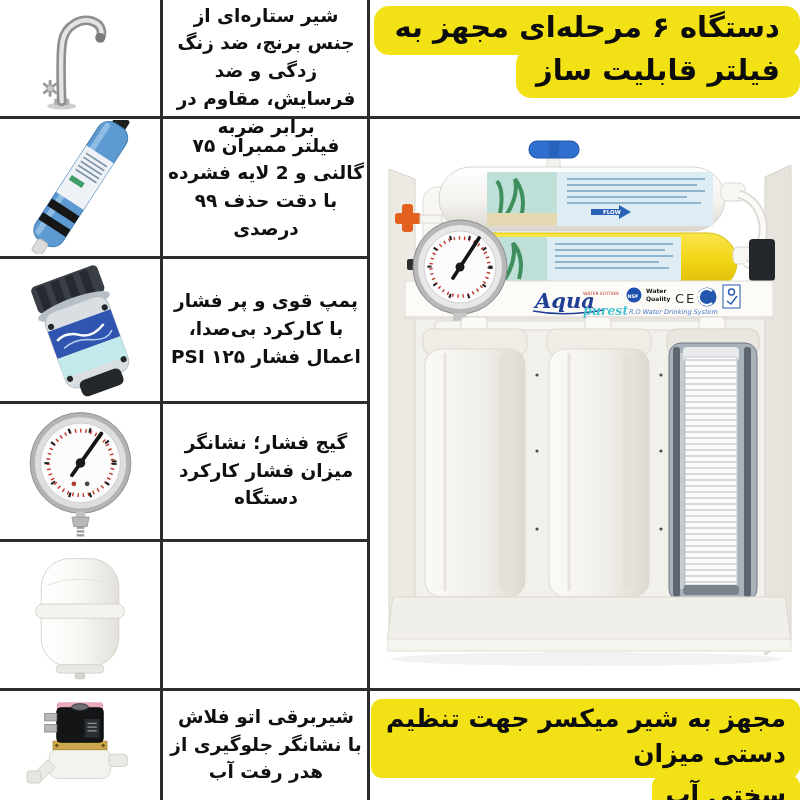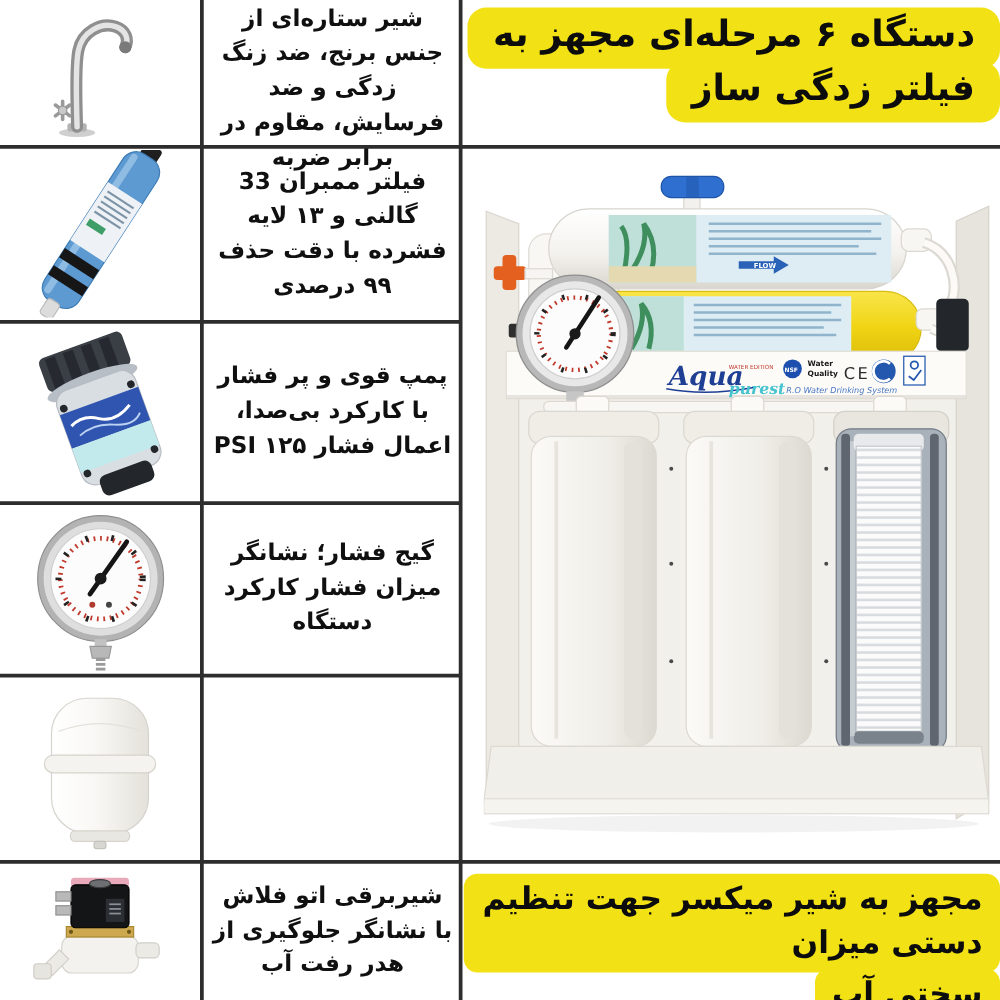--- a/index.html
+++ b/index.html
@@ -19,21 +19,21 @@
   svg text{font-family:"DejaVu Sans",sans-serif;}
   svg .script{font-family:"DejaVu Serif",serif;font-style:italic;font-weight:bold;}
 </style>
 </head>
 <body>
 
 <div class="stage">
 
   <div class="banner" style="top:6px;">
     <div><span class="pill">دستگاه ۶ مرحله‌ای مجهز به</span></div>
-    <div class="l2"><span class="pill">فیلتر زدگی ساز</span></div>
+    <div class="l2"><span class="pill">فیلتر قابلیت ساز</span></div>
   </div>
 
   <div class="cell-img" style="top:0;height:116px;">
     <svg width="148" height="108" viewBox="0 0 150 112">
       <ellipse cx="56" cy="106" rx="15" ry="3.5" fill="#cfcfcf"></ellipse>
       <rect x="48" y="98" width="16" height="7" rx="2" fill="#b3b3b3"></rect>
       <path d="M56 101 C55 70 55 48 57 38 C60 22 76 14 88 18 C97 21 99 29 96 35" fill="none" stroke="#8f8f8f" stroke-width="10" stroke-linecap="round"></path>
       <path d="M56 101 C55 70 55 48 57 38 C60 22 76 14 88 18 C97 21 99 29 96 35" fill="none" stroke="#e4e4e4" stroke-width="4.5" stroke-linecap="round"></path>
       <circle cx="96" cy="35" r="5" fill="#7a7a7a"></circle>
       <g stroke="#9a9a9a" stroke-width="3" stroke-linecap="round">
@@ -149,21 +149,21 @@
       <rect x="80" y="28" width="16" height="20" fill="#2b2e33"></rect>
       <g fill="#8b9097">
           <rect x="83" y="32" width="10" height="1.5"></rect>
           <rect x="83" y="36" width="10" height="1.5"></rect>
           <rect x="83" y="40" width="10" height="1.5"></rect>
         </g>
     </svg>
   </div>
 
   <div class="cell-txt" style="top:13px;height:116px;">شیر ستاره‌ای از جنس برنج، ضد زنگ زدگی و ضد فرسایش، مقاوم در برابر ضربه</div>
-  <div class="cell-txt" style="top:119px;height:136px;">فیلتر ممبران 33 گالنی و ۱۳ لایه فشرده با دقت حذف ۹۹ درصدی</div>
+  <div class="cell-txt" style="top:119px;height:136px;">فیلتر ممبران ۷۵ گالنی و 2 لایه فشرده با دقت حذف ۹۹ درصدی</div>
   <div class="cell-txt" style="top:259px;height:140px;">پمپ قوی و پر فشار با کارکرد بی‌صدا، اعمال فشار PSI ۱۲۵</div>
   <div class="cell-txt" style="top:404px;height:133px;">گیج فشار؛ نشانگر میزان فشار کارکرد دستگاه</div>
   <div class="cell-txt" style="top:691px;height:107px;">شیربرقی اتو فلاش با نشانگر جلوگیری از هدر رفت آب</div>
 
   <svg style="position:absolute;left:387px;top:139px;" width="406" height="549" viewBox="0 0 406 549">
     <defs>
       <linearGradient id="gcyl" x1="0" y1="0" x2="0" y2="1">
         <stop offset="0" stop-color="#ffffff"></stop>
           <stop offset="0.55" stop-color="#f4f2ee"></stop>
           <stop offset="1" stop-color="#d9d6cf"></stop>

